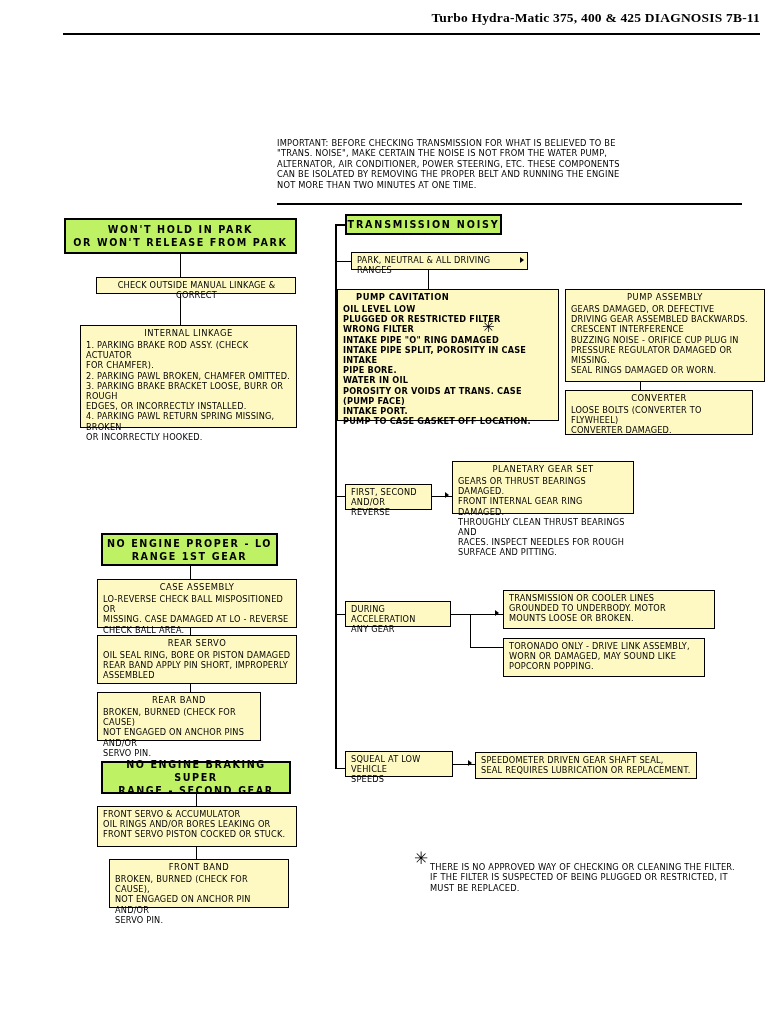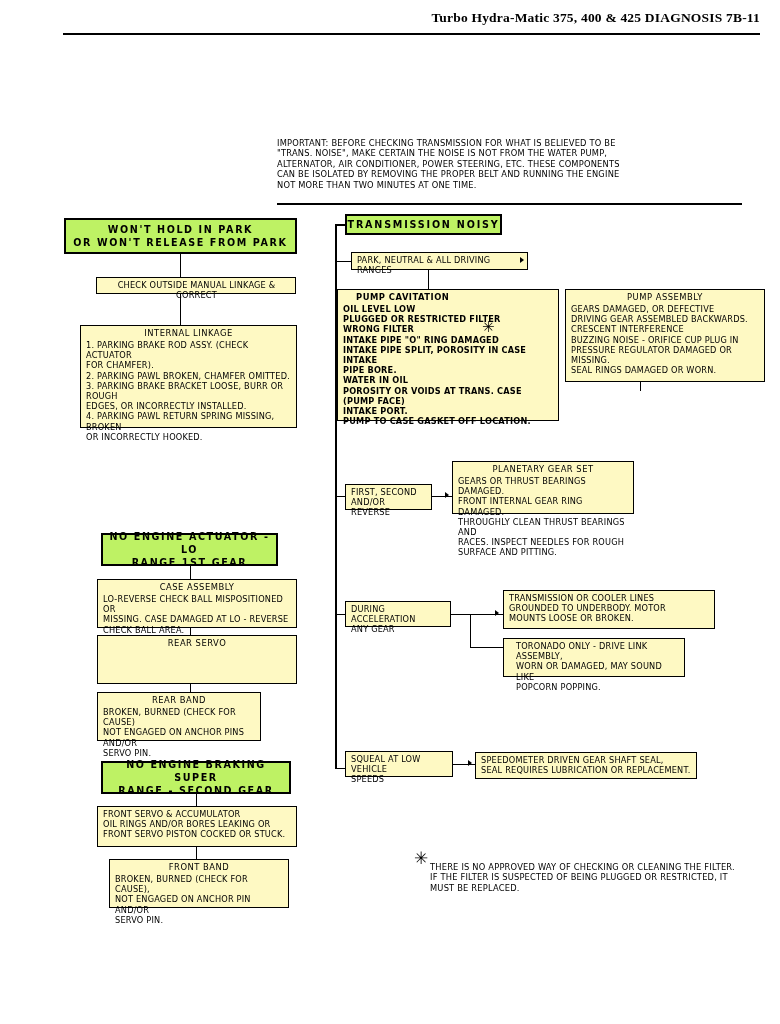--- a/index.html
+++ b/index.html
@@ -58,34 +58,37 @@
     <span class="title">INTERNAL LINKAGE</span>
     <span class="body">1.  PARKING BRAKE ROD ASSY. (CHECK ACTUATOR
      FOR CHAMFER).
 2.  PARKING PAWL BROKEN, CHAMFER OMITTED.
 3.  PARKING BRAKE BRACKET LOOSE, BURR OR ROUGH
      EDGES, OR INCORRECTLY INSTALLED.
 4.  PARKING PAWL RETURN SPRING MISSING, BROKEN
      OR INCORRECTLY HOOKED.</span>
   </div>
 
-  <div class="hdrbox" style="left:101px;top:533px;width:177px;height:33px;">NO  ENGINE  ACTUATOR - LO
+  <div class="hdrbox" style="left:101px;top:533px;width:177px;height:33px;">NO  ENGINE  PROPER - LO
 RANGE    1ST  GEAR</div>
   <div class="ln lnv" style="left:190px;top:566px;height:14px;"></div>
 
   <div class="box" style="left:97px;top:579px;width:200px;height:49px;">
     <span class="title">CASE ASSEMBLY</span>
     <span class="body">LO-REVERSE CHECK BALL MISPOSITIONED OR
 MISSING.  CASE DAMAGED AT LO - REVERSE
 CHECK BALL AREA.</span>
   </div>
   <div class="ln lnv" style="left:190px;top:628px;height:8px;"></div>
 
   <div class="box" style="left:97px;top:635px;width:200px;height:49px;">
     <span class="title">REAR SERVO</span>
+    <span class="body">OIL SEAL RING, BORE OR PISTON DAMAGED
+REAR BAND APPLY PIN SHORT, IMPROPERLY
+ASSEMBLED</span>
   </div>
   <div class="ln lnv" style="left:190px;top:684px;height:9px;"></div>
 
   <div class="box" style="left:97px;top:692px;width:164px;height:49px;">
     <span class="title">REAR BAND</span>
     <span class="body">BROKEN, BURNED (CHECK FOR CAUSE)
 NOT ENGAGED ON ANCHOR PINS AND/OR
 SERVO PIN.</span>
   </div>
 
@@ -138,20 +141,25 @@
     <span class="title">PUMP ASSEMBLY</span>
     <span class="body">GEARS DAMAGED, OR DEFECTIVE
 DRIVING GEAR ASSEMBLED BACKWARDS.
 CRESCENT INTERFERENCE
 BUZZING NOISE - ORIFICE CUP PLUG IN
 PRESSURE REGULATOR DAMAGED OR MISSING.
 SEAL RINGS DAMAGED OR WORN.</span>
   </div>
   <div class="ln lnv" style="left:640px;top:382px;height:9px;"></div>
 
+  <div class="box" style="left:565px;top:390px;width:188px;height:45px;">
+    <span class="title">CONVERTER</span>
+    <span class="body">LOOSE BOLTS (CONVERTER TO FLYWHEEL)
+CONVERTER DAMAGED.</span>
+  </div>
 
   <div class="ln lnh" style="left:335px;top:496px;width:10px;"></div>
   <div class="box" style="left:345px;top:484px;width:87px;height:26px;">
     <span class="body">FIRST, SECOND
 AND/OR REVERSE</span>
   </div>
   <div class="ln lnh" style="left:432px;top:496px;width:20px;"></div>
   <div class="arrow" style="left:445px;top:492px;"></div>
 
   <div class="box" style="left:452px;top:461px;width:182px;height:53px;">
@@ -172,21 +180,21 @@
   <div class="arrow" style="left:495px;top:610px;"></div>
 
   <div class="box" style="left:503px;top:590px;width:212px;height:39px;">
     <span class="body">TRANSMISSION OR COOLER LINES
 GROUNDED TO UNDERBODY.  MOTOR
 MOUNTS LOOSE OR BROKEN.</span>
   </div>
   <div class="ln lnv" style="left:470px;top:614px;height:33px;"></div>
   <div class="ln lnh" style="left:470px;top:647px;width:33px;"></div>
 
-  <div class="box" style="left:503px;top:638px;width:182px;height:39px;padding-left:7px;">
+  <div class="box" style="left:503px;top:638px;width:202px;height:39px;">
     <span class="body">TORONADO ONLY - DRIVE LINK ASSEMBLY,
 WORN OR DAMAGED, MAY SOUND LIKE
 POPCORN POPPING.</span>
   </div>
 
   <div class="ln lnh" style="left:335px;top:768px;width:10px;"></div>
   <div class="box" style="left:345px;top:751px;width:108px;height:26px;">
     <span class="body">SQUEAL AT LOW VEHICLE
 SPEEDS</span>
   </div>

